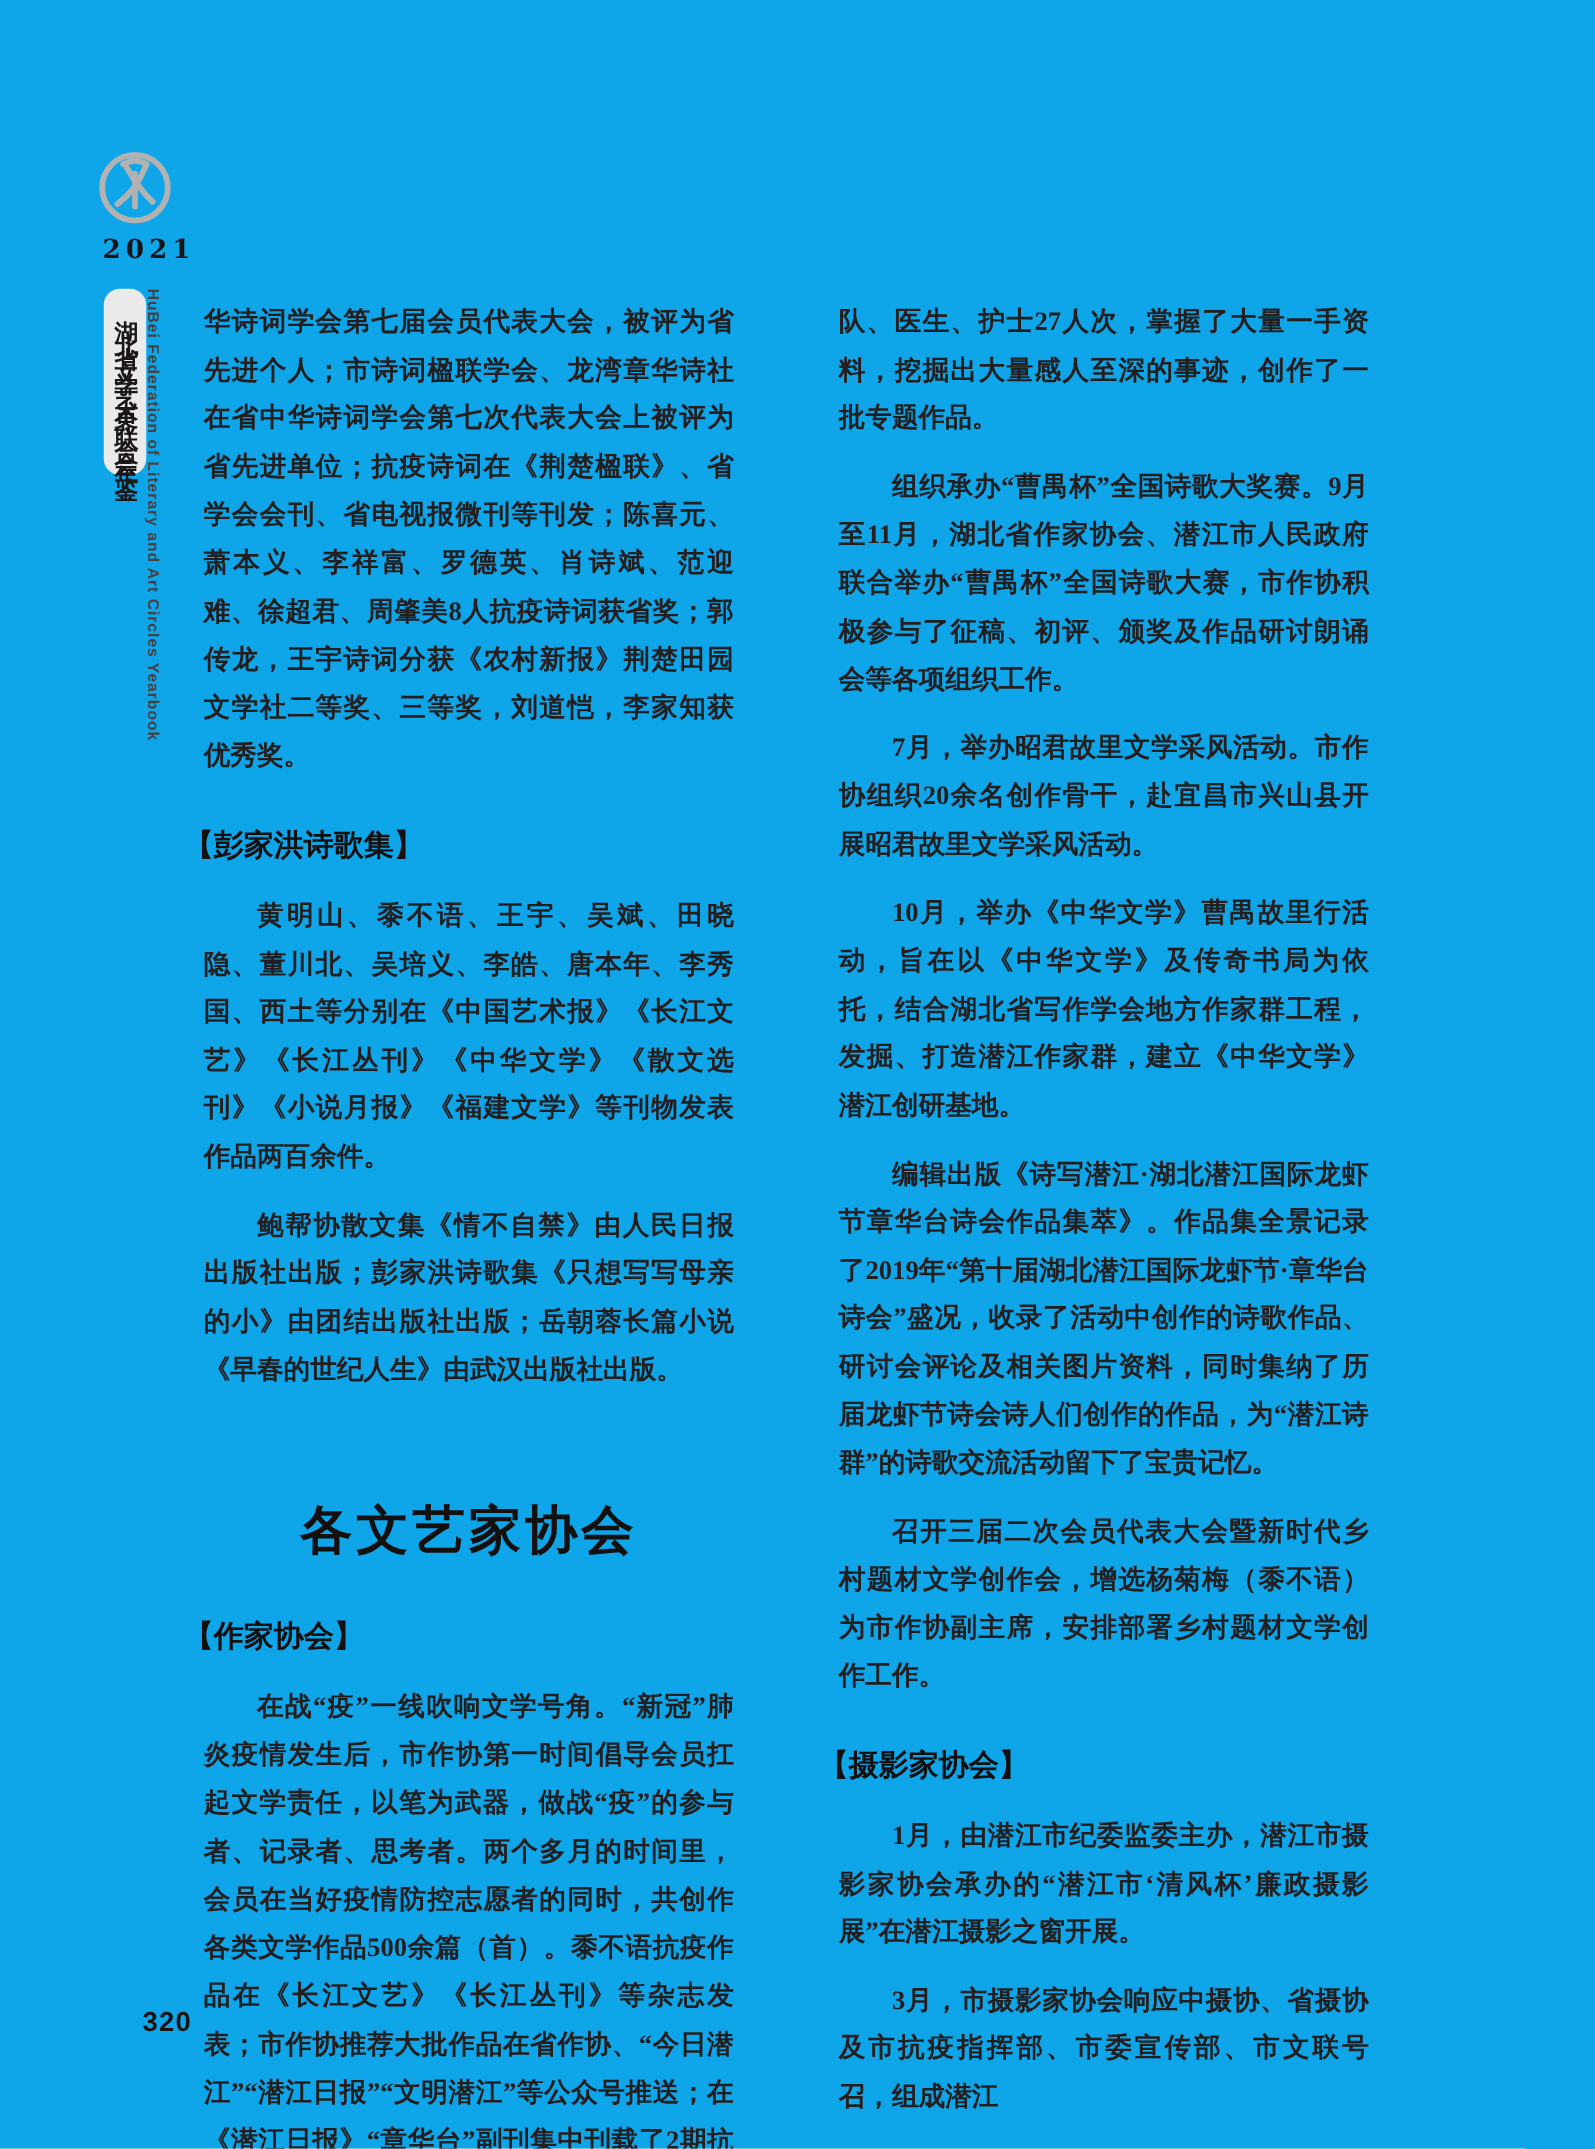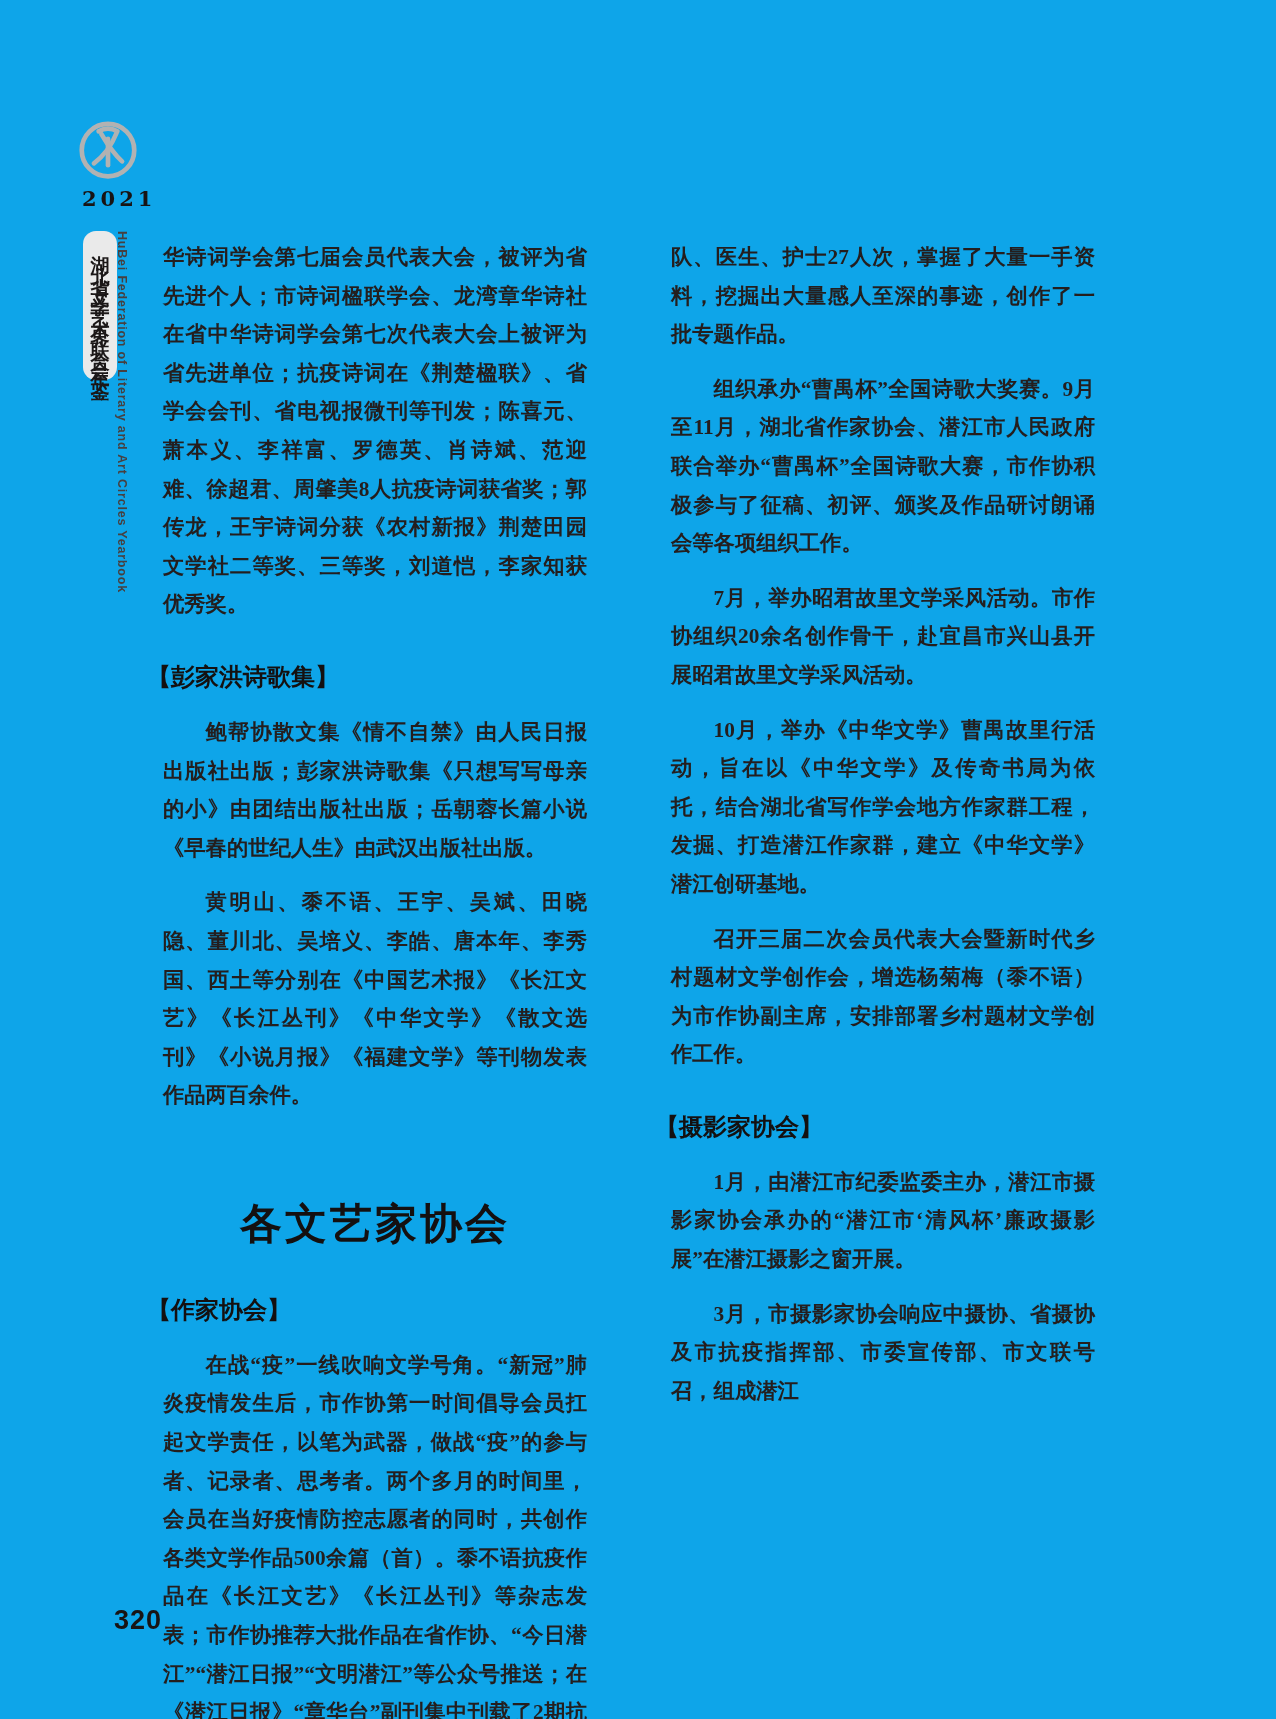--- a/index.html
+++ b/index.html
@@ -52,21 +52,21 @@
   }
   .chapter{
     font-family:"Liberation Sans","DejaVu Sans",sans-serif;
     font-weight:bold;font-size:42px;line-height:66px;
     letter-spacing:3px;text-align:center;
     margin:76px 0 0 0;color:#141010;
   }
   .pageno{
     position:absolute;left:114px;top:1605px;
     font-family:"Liberation Sans","DejaVu Sans",sans-serif;
-    font-weight:bold;font-size:27px;color:#181414;letter-spacing:1px;
+    font-weight:bold;font-size:22px;color:#181414;letter-spacing:1px;
   }
 </style>
 </head>
 <body>
 
 <div class="page">
 
   <svg class="logo" viewBox="0 0 64 72" aria-hidden="true">
     <circle cx="32" cy="34" r="28" fill="none" stroke="#b2b2b2" stroke-width="5"></circle>
     <path d="M22,14 Q32,8 42,14" fill="none" stroke="#b2b2b2" stroke-width="5" stroke-linecap="round"></path>
@@ -75,32 +75,33 @@
     <path d="M32,22 L32,50" fill="none" stroke="#b2b2b2" stroke-width="5" stroke-linecap="round"></path>
   </svg>
   <div class="year">2021</div>
 
   <div class="sidebar-cn">湖北省文学艺术界联合会年鉴</div>
   <div class="sidebar-en">HuBei Federation of Literary and Art Circles Yearbook</div>
 
   <main class="col col-left">
     <p class="body noindent">华诗词学会第七届会员代表大会，被评为省先进个人；市诗词楹联学会、龙湾章华诗社在省中华诗词学会第七次代表大会上被评为省先进单位；抗疫诗词在《荆楚楹联》、省学会会刊、省电视报微刊等刊发；陈喜元、萧本义、李祥富、罗德英、肖诗斌、范迎难、徐超君、周肇美8人抗疫诗词获省奖；郭传龙，王宇诗词分获《农村新报》荆楚田园文学社二等奖、三等奖，刘道恺，李家知获优秀奖。</p>
     <h3 class="sec">【彭家洪诗歌集】</h3>
+    <p class="body">黄明山、黍不语、王宇、吴斌、田晓隐、董川北、吴培义、李皓、唐本年、李秀国、西土等分别在《中国艺术报》《长江文艺》《长江丛刊》《中华文学》《散文选刊》《小说月报》《福建文学》等刊物发表作品两百余件。</p>
     <p class="body">鲍帮协散文集《情不自禁》由人民日报出版社出版；彭家洪诗歌集《只想写写母亲的小》由团结出版社出版；岳朝蓉长篇小说《早春的世纪人生》由武汉出版社出版。</p>
-    <p class="body">黄明山、黍不语、王宇、吴斌、田晓隐、董川北、吴培义、李皓、唐本年、李秀国、西土等分别在《中国艺术报》《长江文艺》《长江丛刊》《中华文学》《散文选刊》《小说月报》《福建文学》等刊物发表作品两百余件。</p>
     <h1 class="chapter">各文艺家协会</h1>
     <h3 class="sec">【作家协会】</h3>
     <p class="body">在战“疫”一线吹响文学号角。“新冠”肺炎疫情发生后，市作协第一时间倡导会员扛起文学责任，以笔为武器，做战“疫”的参与者、记录者、思考者。两个多月的时间里，会员在当好疫情防控志愿者的同时，共创作各类文学作品500余篇（首）。黍不语抗疫作品在《长江文艺》《长江丛刊》等杂志发表；市作协推荐大批作品在省作协、“今日潜江”“潜江日报”“文明潜江”等公众号推送；在《潜江日报》“章华台”副刊集中刊载了2期抗疫诗文；《雷雨文学》编辑了“抗疫专刊”；组织专人对两批援潜山西医疗队进行深入采访，共采访医疗队领</p>
   </main>
 
   <main class="col col-right">
     <p class="body noindent">队、医生、护士27人次，掌握了大量一手资料，挖掘出大量感人至深的事迹，创作了一批专题作品。</p>
     <p class="body">组织承办“曹禺杯”全国诗歌大奖赛。9月至11月，湖北省作家协会、潜江市人民政府联合举办“曹禺杯”全国诗歌大赛，市作协积极参与了征稿、初评、颁奖及作品研讨朗诵会等各项组织工作。</p>
     <p class="body">7月，举办昭君故里文学采风活动。市作协组织20余名创作骨干，赴宜昌市兴山县开展昭君故里文学采风活动。</p>
     <p class="body">10月，举办《中华文学》曹禺故里行活动，旨在以《中华文学》及传奇书局为依托，结合湖北省写作学会地方作家群工程，发掘、打造潜江作家群，建立《中华文学》潜江创研基地。</p>
+    <p class="body">编辑出版《诗写潜江·湖北潜江国际龙虾节章华台诗会作品集萃》。作品集全景记录了2019年“第十届湖北潜江国际龙虾节·章华台诗会”盛况，收录了活动中创作的诗歌作品、研讨会评论及相关图片资料，同时集纳了历届龙虾节诗会诗人们创作的作品，为“潜江诗群”的诗歌交流活动留下了宝贵记忆。</p>
     <p class="body">召开三届二次会员代表大会暨新时代乡村题材文学创作会，增选杨菊梅（黍不语）为市作协副主席，安排部署乡村题材文学创作工作。</p>
     <h3 class="sec">【摄影家协会】</h3>
     <p class="body">1月，由潜江市纪委监委主办，潜江市摄影家协会承办的“潜江市‘清风杯’廉政摄影展”在潜江摄影之窗开展。</p>
     <p class="body">3月，市摄影家协会响应中摄协、省摄协及市抗疫指挥部、市委宣传部、市文联号召，组成潜江</p>
   </main>
 
   <div class="pageno">320</div>
 
 </div>
 

